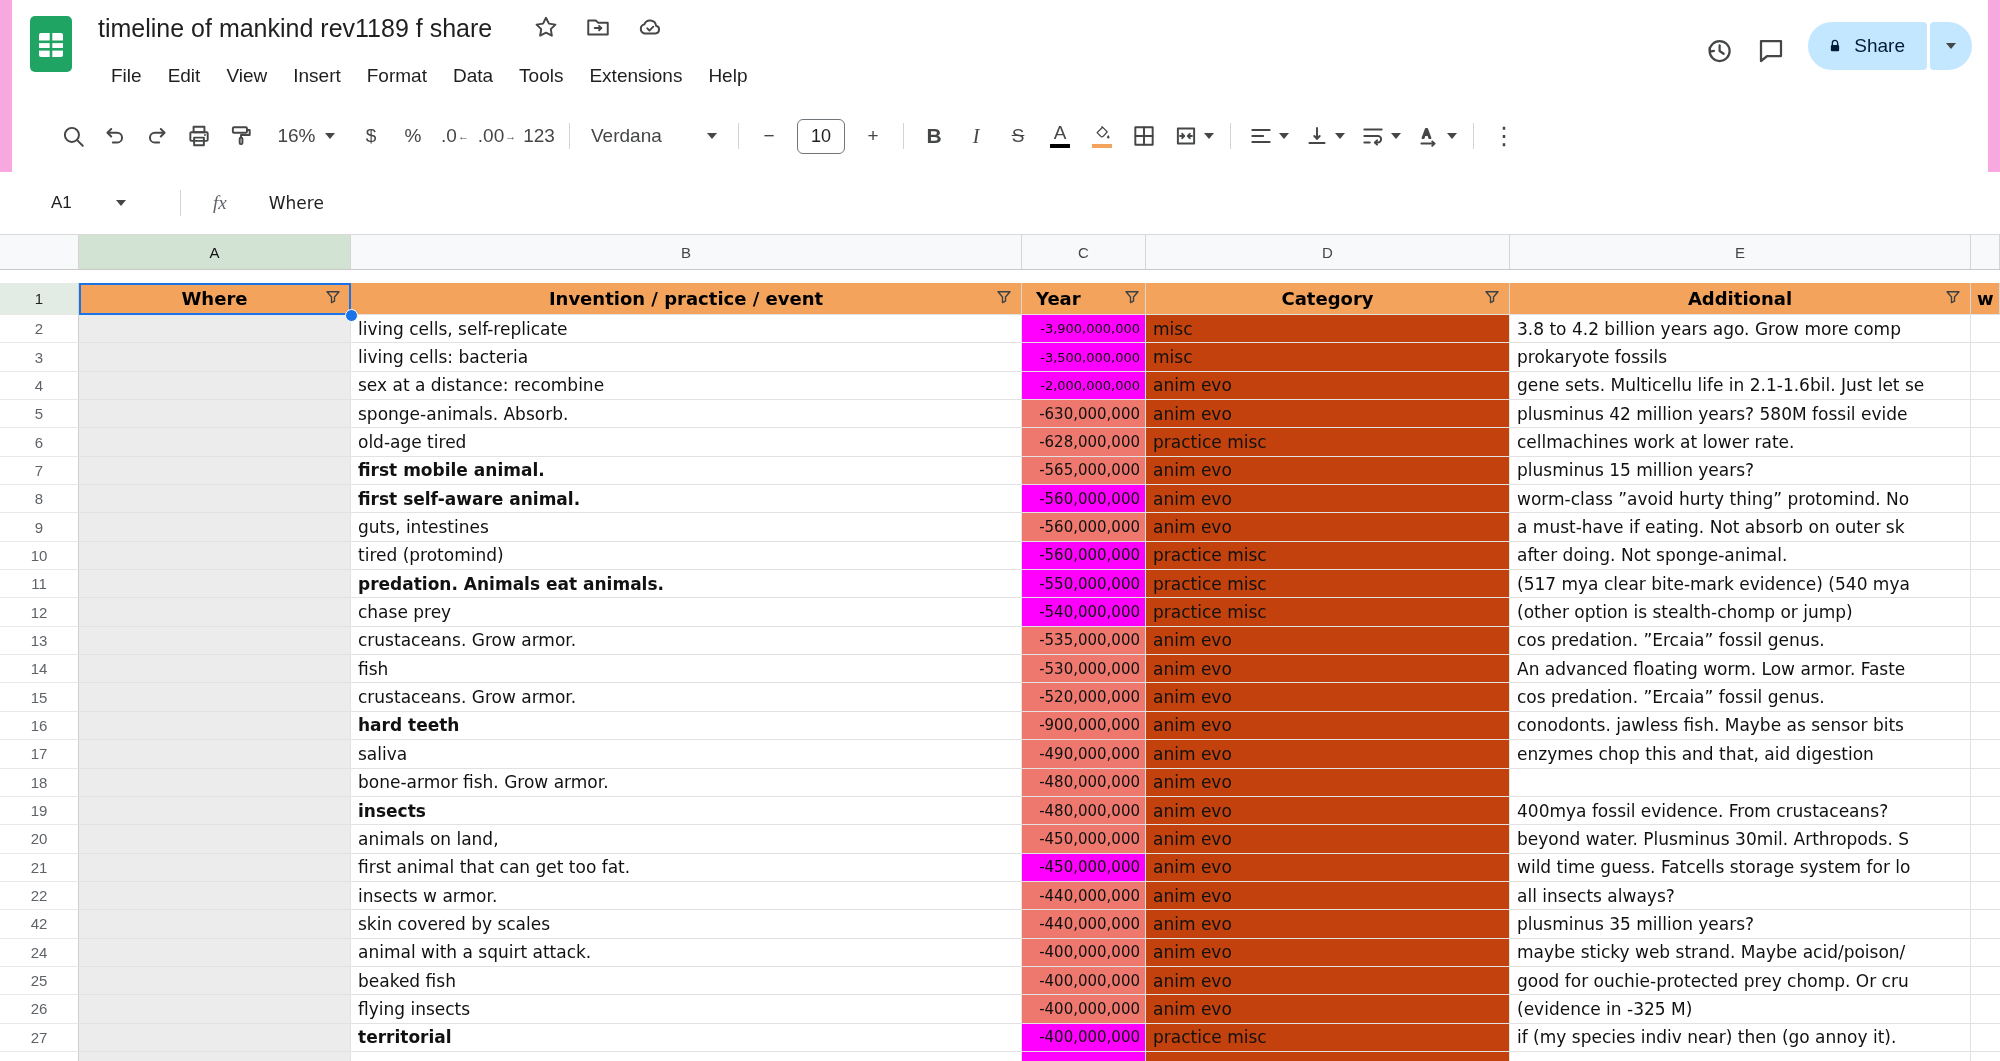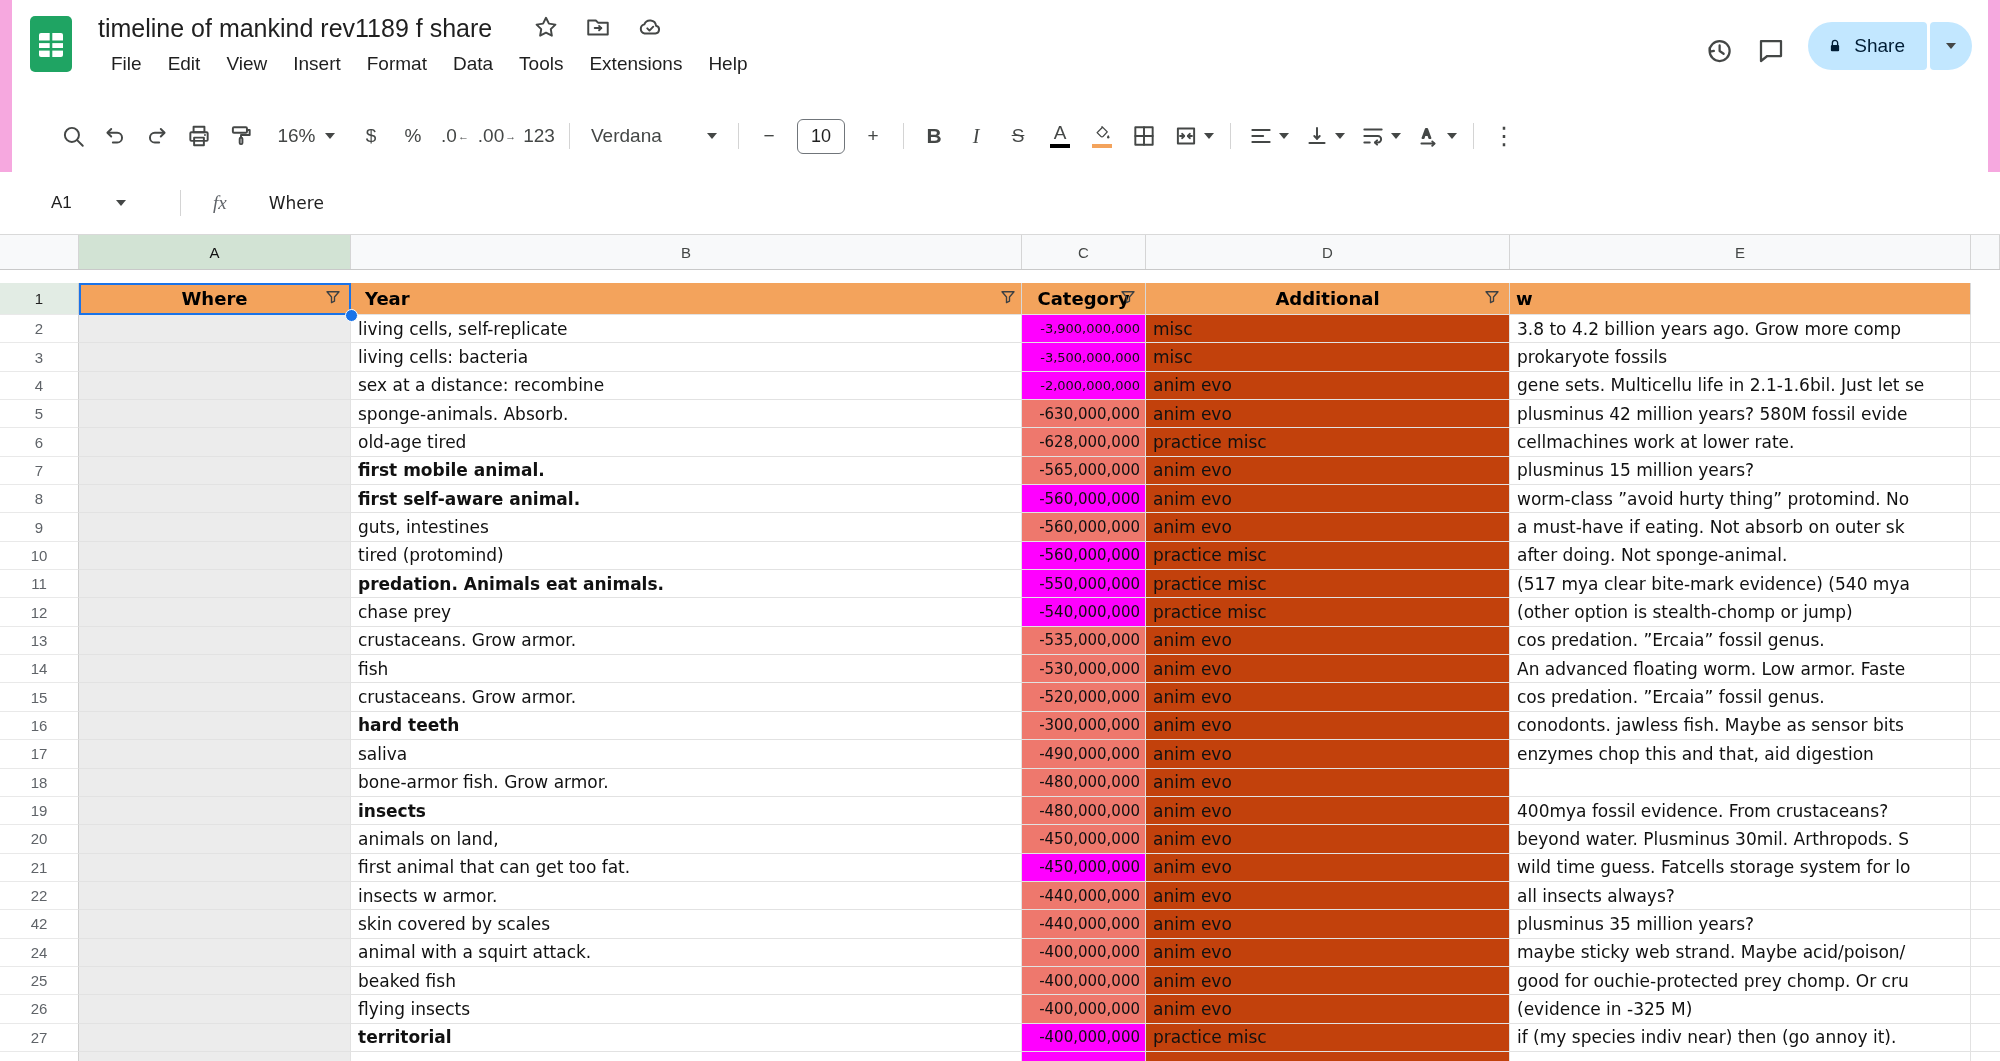--- a/index.html
+++ b/index.html
@@ -7,21 +7,21 @@
   .edge-strip{position:absolute;top:0;height:172px;width:12px;background:#f6a8df;z-index:40;}
   .edge-strip.left{left:0;} .edge-strip.right{right:0;}
 
   
   .appbar{height:100px;display:flex;align-items:flex-start;padding:14px 28px 0 30px;box-sizing:border-box;}
   .logo{margin-right:10px;margin-top:2px;}
   .title-block{display:flex;flex-direction:column;padding-left:16px;}
   .title-row{display:flex;align-items:flex-start;gap:31px;height:34px;}
   .doc-title{font-size:25px;color:#1f1f1f;white-space:nowrap;}
   .title-icons{display:flex;align-items:center;gap:26px;color:#444746;margin-left:10px;}
-  .menubar{display:flex;margin-top:2px;font-size:19px;color:#1f1f1f;}
+  .menubar{display:flex;margin-top:14px;font-size:19px;color:#1f1f1f;}
   .menu-item{padding:3px 13px;border-radius:8px;white-space:nowrap;}
   .appbar-right{margin-left:auto;display:flex;align-items:flex-end;gap:22px;margin-top:8px;color:#444746;}
   .share-group{display:flex;align-items:center;}
   .share-pill{display:flex;align-items:center;gap:10px;background:#c2e7ff;color:#001d35;height:48px;padding:0 22px 0 18px;border-radius:24px 4px 4px 24px;font-size:19px;font-weight:500;}
   .share-chev{display:flex;align-items:center;justify-content:center;background:#c2e7ff;height:48px;width:42px;border-radius:4px 24px 24px 4px;margin-left:3px;}
   .chev{width:0;height:0;border-left:5px solid transparent;border-right:5px solid transparent;border-top:6px solid #444746;display:inline-block;}
 
   
   .toolbar{height:72px;display:flex;align-items:center;padding-left:52px;color:#444746;}
   .tbtn{min-width:42px;height:40px;display:flex;align-items:center;justify-content:center;border-radius:8px;box-sizing:border-box;}
@@ -308,20 +308,26 @@
     <div class="gap-band"></div>
 
     <div class="grid-row header-row">
       <div class="rownum hl">1</div>
       <div class="h-cell">
         <span>Where</span>
         <span class="funnel"><svg class="ic ic16" viewBox="0 0 24 24">
               <path d="M4 5h16l-6 7v5.5l-4 2V12z"></path>
             </svg></span>
       </div>
+      <div class="h-cell">
+        <span>Invention / practice / event</span>
+        <span class="funnel"><svg class="ic ic16" viewBox="0 0 24 24">
+              <path d="M4 5h16l-6 7v5.5l-4 2V12z"></path>
+            </svg></span>
+      </div>
       <div class="h-cell" style="justify-content:flex-start;padding-left:14px;">
         <span>Year</span>
         <span class="funnel" style="right:4px"><svg class="ic ic16" viewBox="0 0 24 24">
               <path d="M4 5h16l-6 7v5.5l-4 2V12z"></path>
             </svg></span>
       </div>
       <div class="h-cell">
         <span>Category</span>
         <span class="funnel"><svg class="ic ic16" viewBox="0 0 24 24">
               <path d="M4 5h16l-6 7v5.5l-4 2V12z"></path>
@@ -462,21 +468,21 @@
           <div class="cell b-cell">crustaceans. Grow armor.</div>
           <div class="cell c-cell" style="background: rgb(238, 120, 109);">-520,000,000</div>
           <div class="cell d-cell">anim evo</div>
           <div class="cell e-cell">cos predation. ”Ercaia” fossil genus.</div>
           <div class="cell f-cell"></div>
         </div>
         <div class="grid-row data-row">
           <div class="rownum">16</div>
           <div class="cell a-cell"></div>
           <div class="cell b-cell bold">hard teeth</div>
-          <div class="cell c-cell" style="background: rgb(238, 120, 109);">-300,000,000</div>
+          <div class="cell c-cell" style="background: rgb(238, 120, 109);">-900,000,000</div>
           <div class="cell d-cell">anim evo</div>
           <div class="cell e-cell">conodonts. jawless fish. Maybe as sensor bits</div>
           <div class="cell f-cell"></div>
         </div>
         <div class="grid-row data-row">
           <div class="rownum">17</div>
           <div class="cell a-cell"></div>
           <div class="cell b-cell">saliva</div>
           <div class="cell c-cell" style="background: rgb(238, 120, 109);">-490,000,000</div>
           <div class="cell d-cell">anim evo</div>

